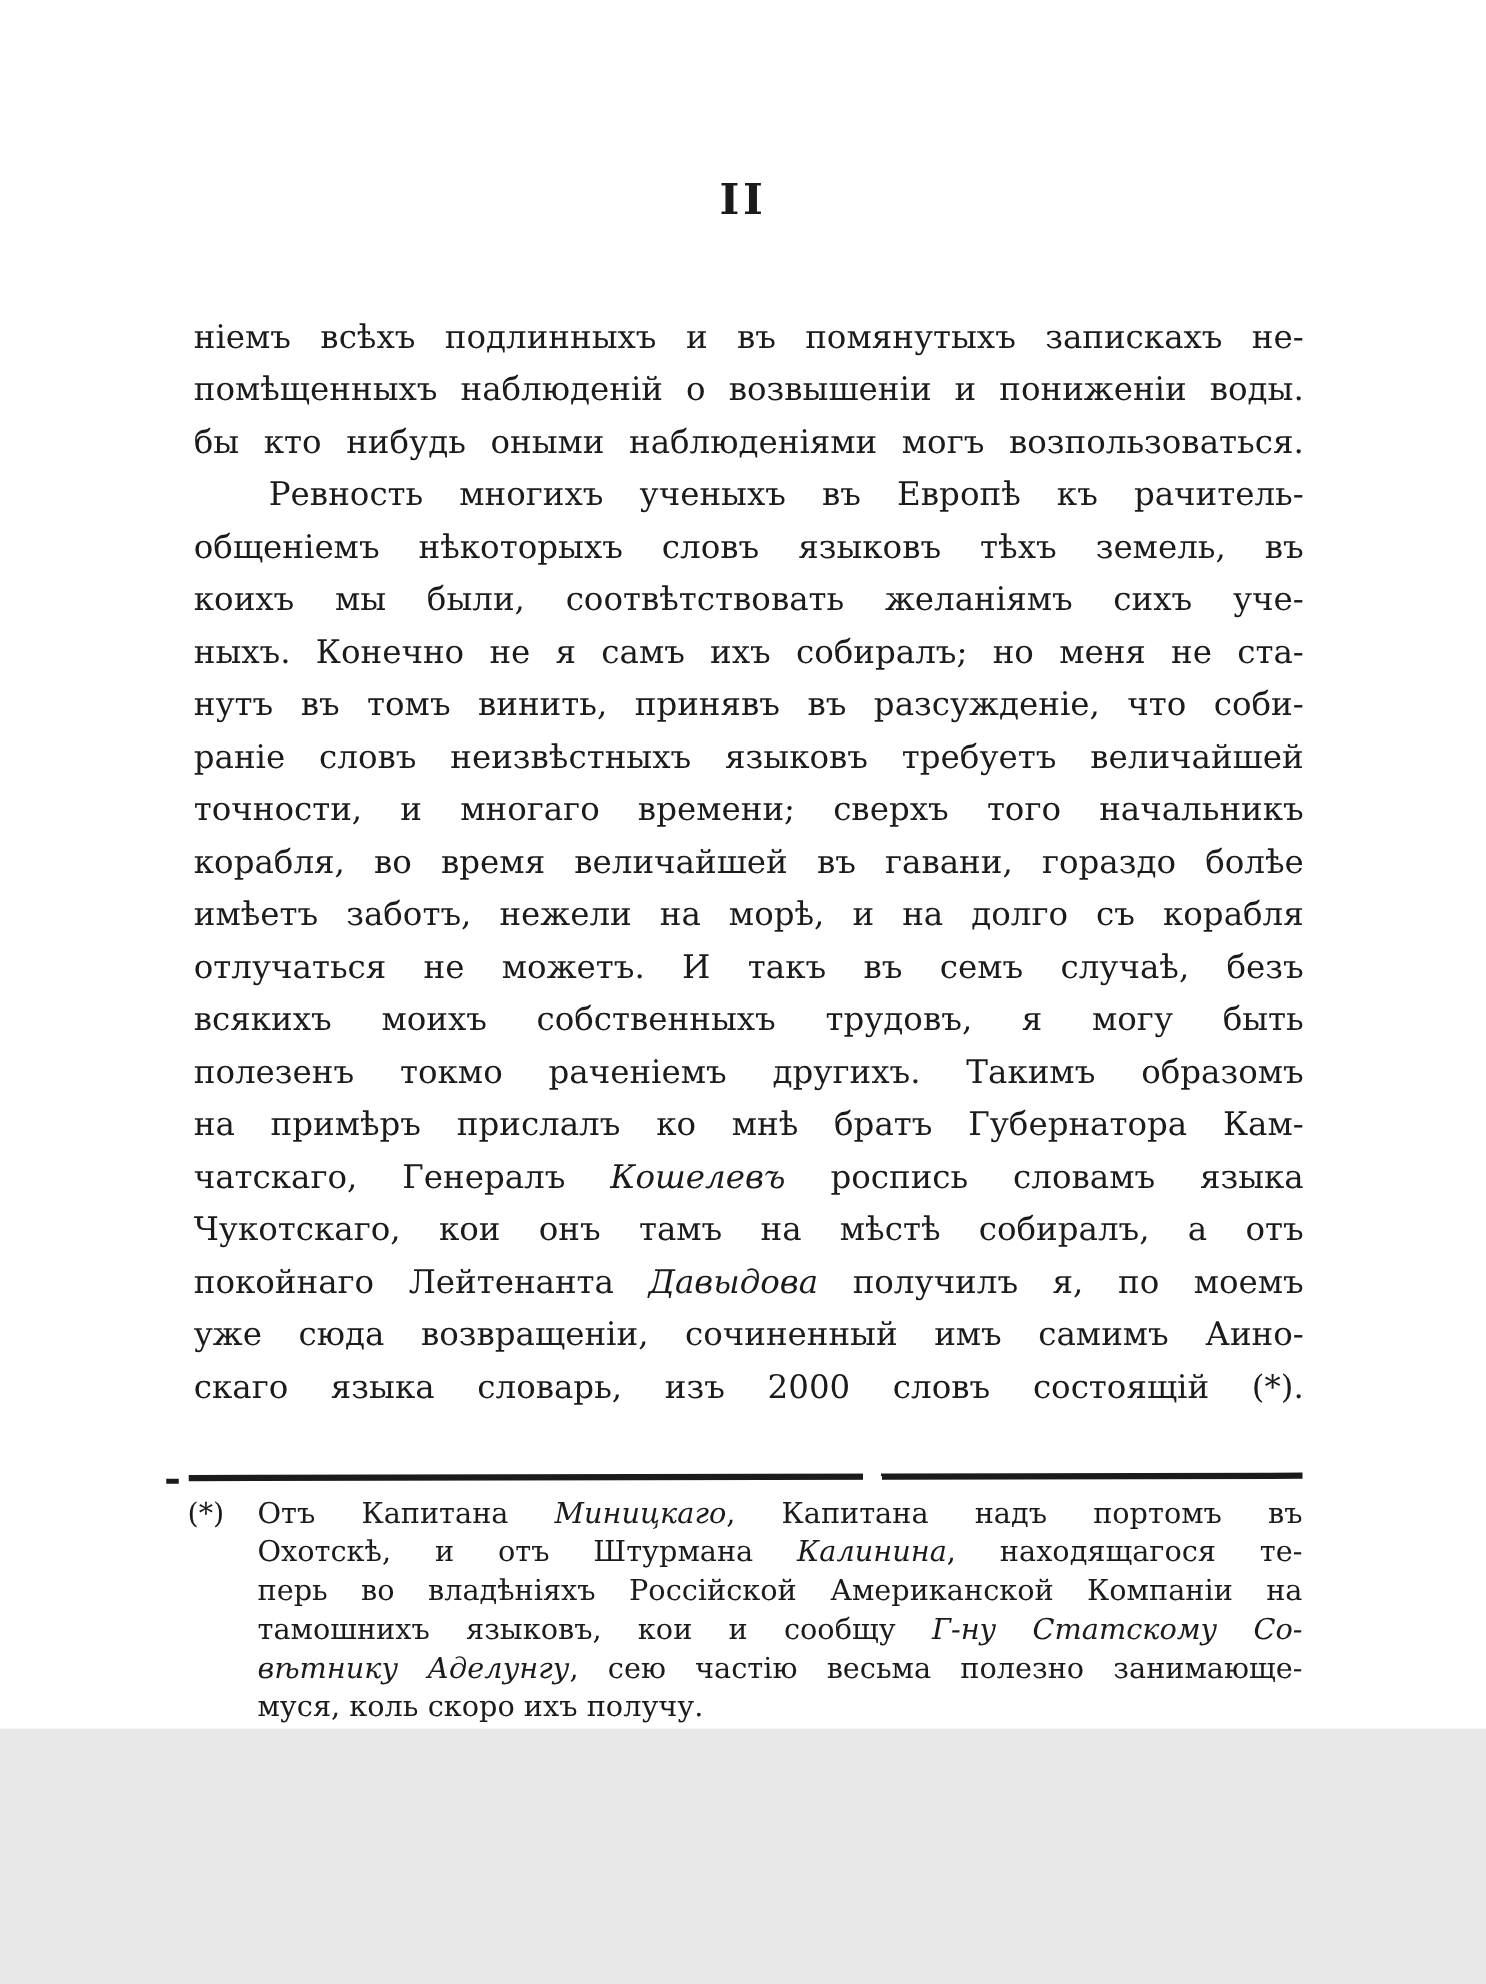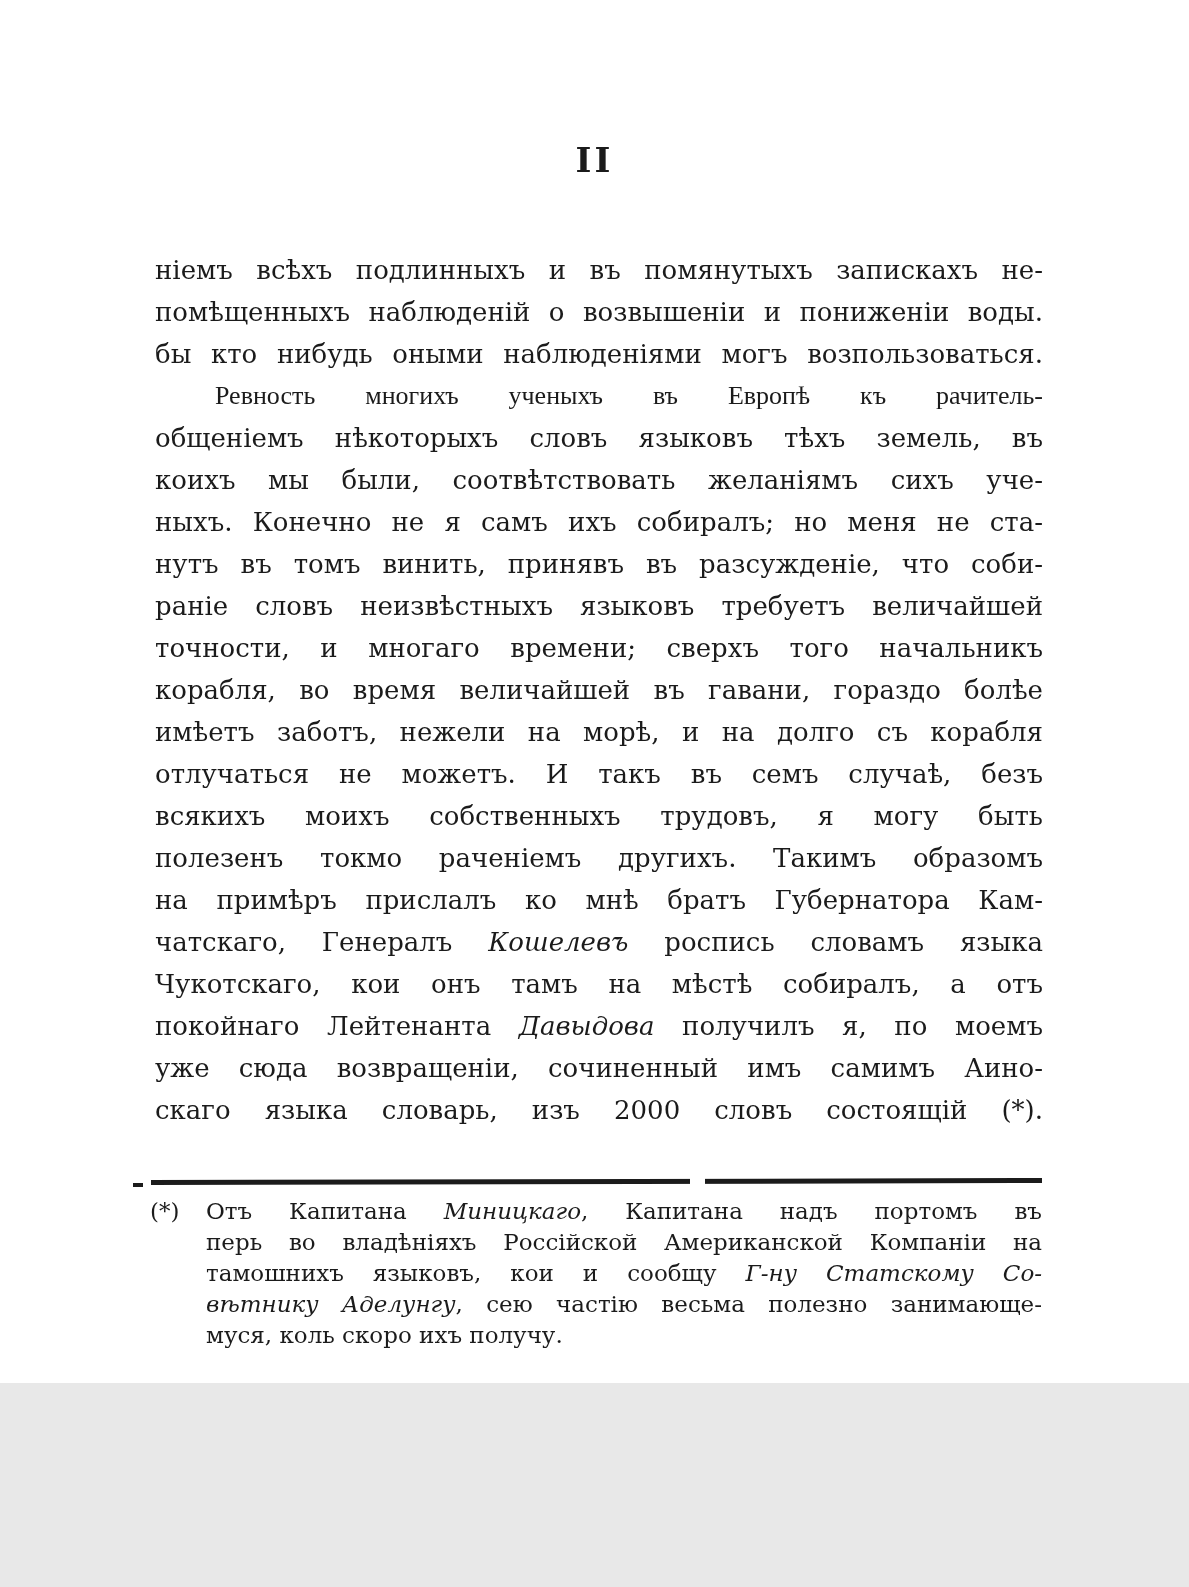--- a/index.html
+++ b/index.html
@@ -80,21 +80,21 @@
 <body>
 
 <div class="page">
 
   <div class="page-number">II</div>
 
   <div class="body-block" id="body-block">
       <div class="tline"><span>ніемъ всѣхъ подлинныхъ и въ помянутыхъ запискахъ не-</span></div>
       <div class="tline"><span>помѣщенныхъ наблюденій о возвышеніи и пониженіи воды.</span></div>
       <div class="tline"><span>бы кто нибудь оными наблюденіями могъ возпользоваться.</span></div>
-      <div class="tline" style="text-indent: 60px; font-family: Liberation Serif, serif;"><span>Ревность многихъ ученыхъ въ Европѣ къ рачитель-</span></div>
+      <div class="tline" style="text-indent: 60px;"><span>Ревность многихъ ученыхъ въ Европѣ къ рачитель-</span></div>
       <div class="tline"><span>общеніемъ нѣкоторыхъ словъ языковъ тѣхъ земель, въ</span></div>
       <div class="tline"><span>коихъ мы были, соотвѣтствовать желаніямъ сихъ уче-</span></div>
       <div class="tline"><span>ныхъ. Конечно не я самъ ихъ собиралъ; но меня не ста-</span></div>
       <div class="tline"><span>нутъ въ томъ винить, принявъ въ разсужденіе, что соби-</span></div>
       <div class="tline"><span>раніе словъ неизвѣстныхъ языковъ требуетъ величайшей</span></div>
       <div class="tline"><span>точности, и многаго времени; сверхъ того начальникъ</span></div>
       <div class="tline"><span>корабля, во время величайшей въ гавани, гораздо болѣе</span></div>
       <div class="tline"><span>имѣетъ заботъ, нежели на морѣ, и на долго съ корабля</span></div>
       <div class="tline"><span>отлучаться не можетъ. И такъ въ семъ случаѣ, безъ</span></div>
       <div class="tline"><span>всякихъ моихъ собственныхъ трудовъ, я могу быть</span></div>
@@ -106,20 +106,21 @@
       <div class="tline"><span>уже сюда возвращеніи, сочиненный имъ самимъ Аино-</span></div>
       <div class="tline"><span>скаго языка словарь, изъ 2000 словъ состоящій (*).</span></div>
     </div>
 
   <div class="rule-dot"></div>
   <div class="rule-main"></div>
 
   <div class="foot-block" id="foot-block">
     <span class="foot-marker">(*)</span>
   <div class="fline"><span>Отъ Капитана </span><span class="it">Миницкаго</span><span>, Капитана надъ портомъ въ</span></div>
+      <div class="fline"><span>Охотскѣ, и отъ Штурмана </span><span class="it">Калинина</span><span>, находящагося те-</span></div>
       <div class="fline"><span>перь во владѣніяхъ Россійской Американской Компаніи на</span></div>
       <div class="fline"><span>тамошнихъ языковъ, кои и сообщу </span><span class="it">Г-ну Статскому Со-</span></div>
       <div class="fline"><span class="it">вѣтнику Аделунгу</span><span>, сею частію весьма полезно занимающе-</span></div>
       <div class="fline fline-left"><span>муся, коль скоро ихъ получу.</span></div>
     </div>
 
   <div class="watermark">Библиотека "Руниверс"</div>
 
 </div>
 

